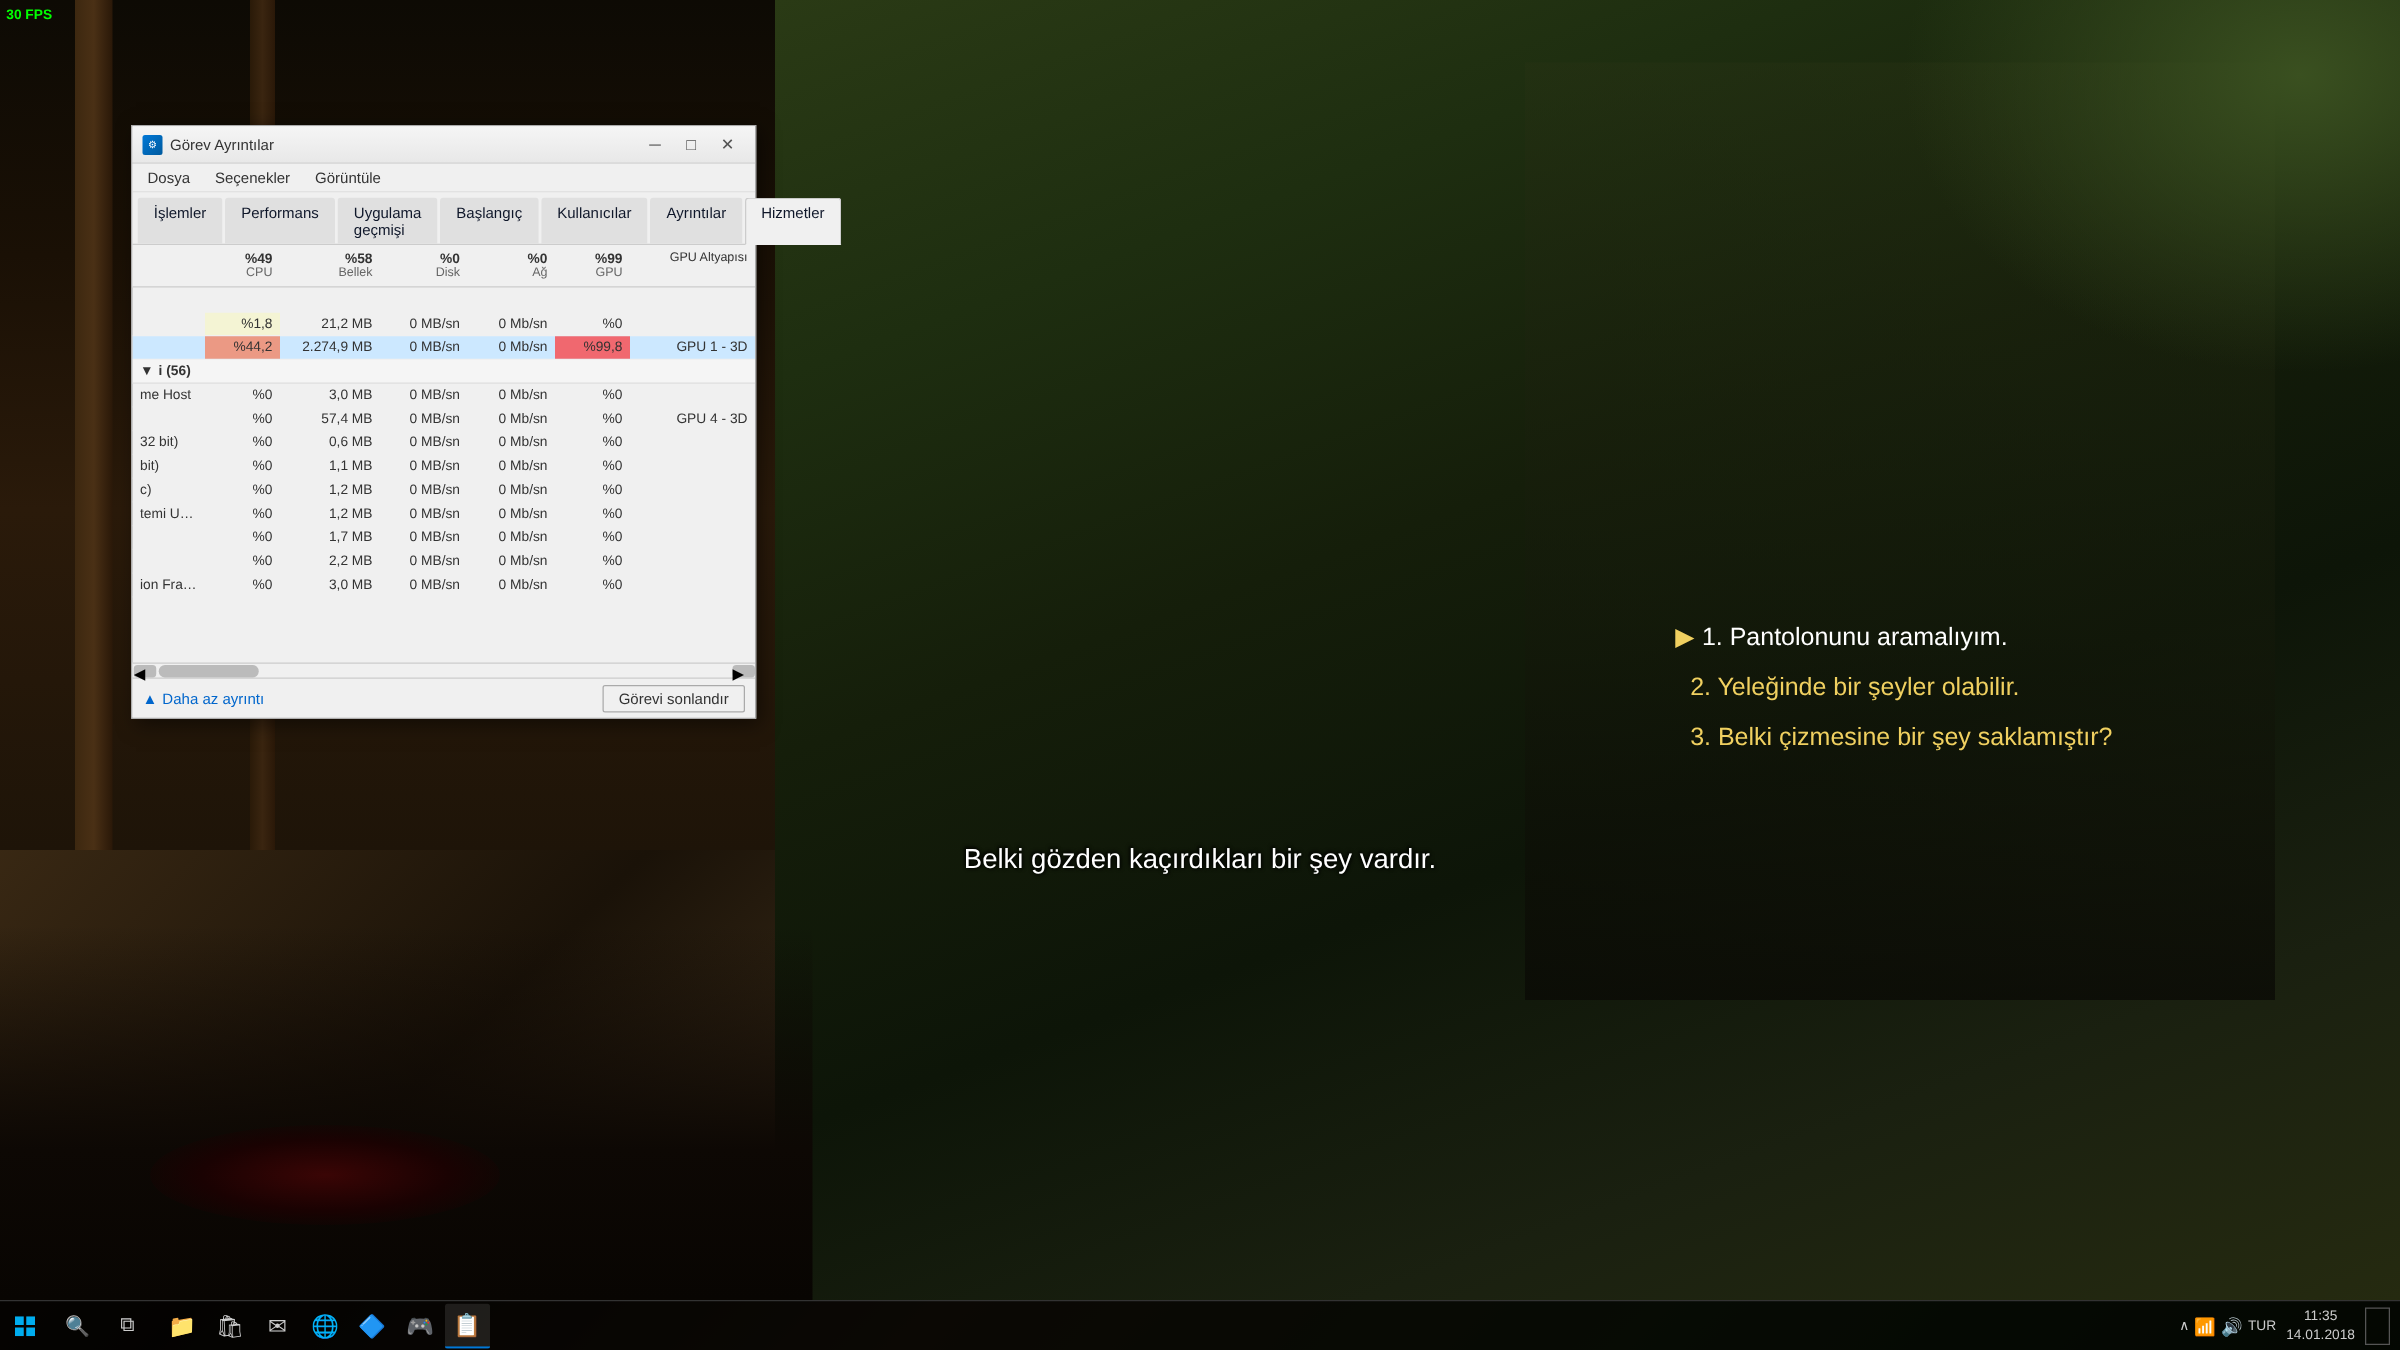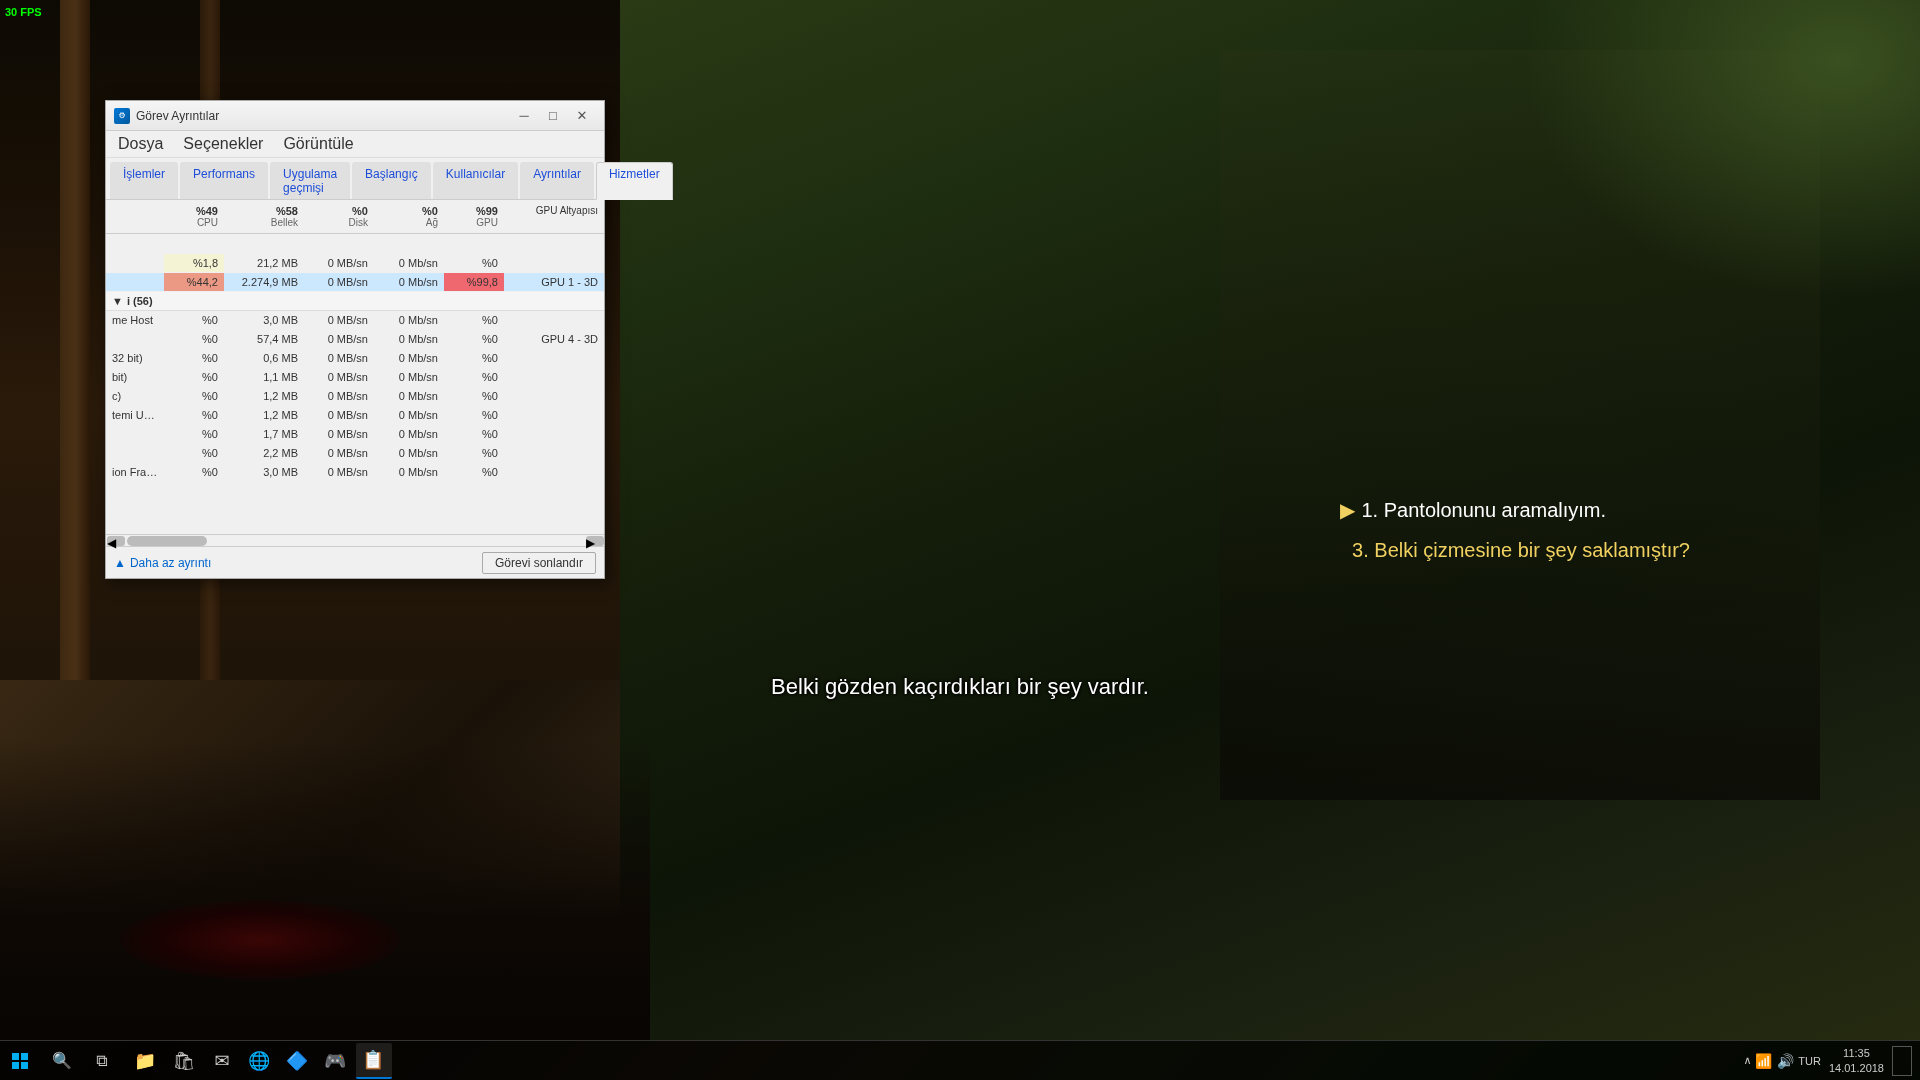--- a/index.html
+++ b/index.html
@@ -177,38 +177,38 @@
     .taskmgr-menubar {
       background: #f0f0f0;
       border-bottom: 1px solid #ddd;
       display: flex;
       padding: 2px 4px;
       gap: 4px;
     }
 
     .menu-item {
       padding: 2px 8px;
-      font-size: 16px;
+      font-size: 12px;
       color: #333;
       cursor: pointer;
       border-radius: 2px;
     }
 
     .taskmgr-tabs {
       background: #f0f0f0;
       border-bottom: 1px solid #ccc;
       display: flex;
       padding: 4px 4px 0;
       gap: 0;
     }
 
     .tab-item {
       padding: 4px 12px;
       font-size: 12px;
-      color: #1d4ed8;
+      color: #0f172a;
       cursor: pointer;
       border: 1px solid transparent;
       border-bottom: none;
       border-radius: 3px 3px 0 0;
       background: #e0e0e0;
       margin-right: 2px;
     }
 
     .tab-item.active {
       background: #f0f0f0;
@@ -366,20 +366,23 @@
   <div>30 FPS</div>
 </div>
 
 <div class="subtitle-main">
   <span>Belki gözden kaçırdıkları bir şey vardır.</span>
 </div>
 
 <div class="quest-options">
   <div style="color:#ffffff;">
     <span class="quest-arrow">▶</span><span>1. Pantolonunu aramalıyım.</span>
+  </div>
+  <div>
+    <span style="margin-right:12px;"> </span><span>2. Yeleğinde bir şeyler olabilir.</span>
   </div>
   <div>
     <span style="margin-right:12px;"> </span><span>3. Belki çizmesine bir şey saklamıştır?</span>
   </div>
 </div>
 
 <div class="taskmgr-window">
 
   <div class="taskmgr-titlebar">
     <div class="taskmgr-title-icon">

